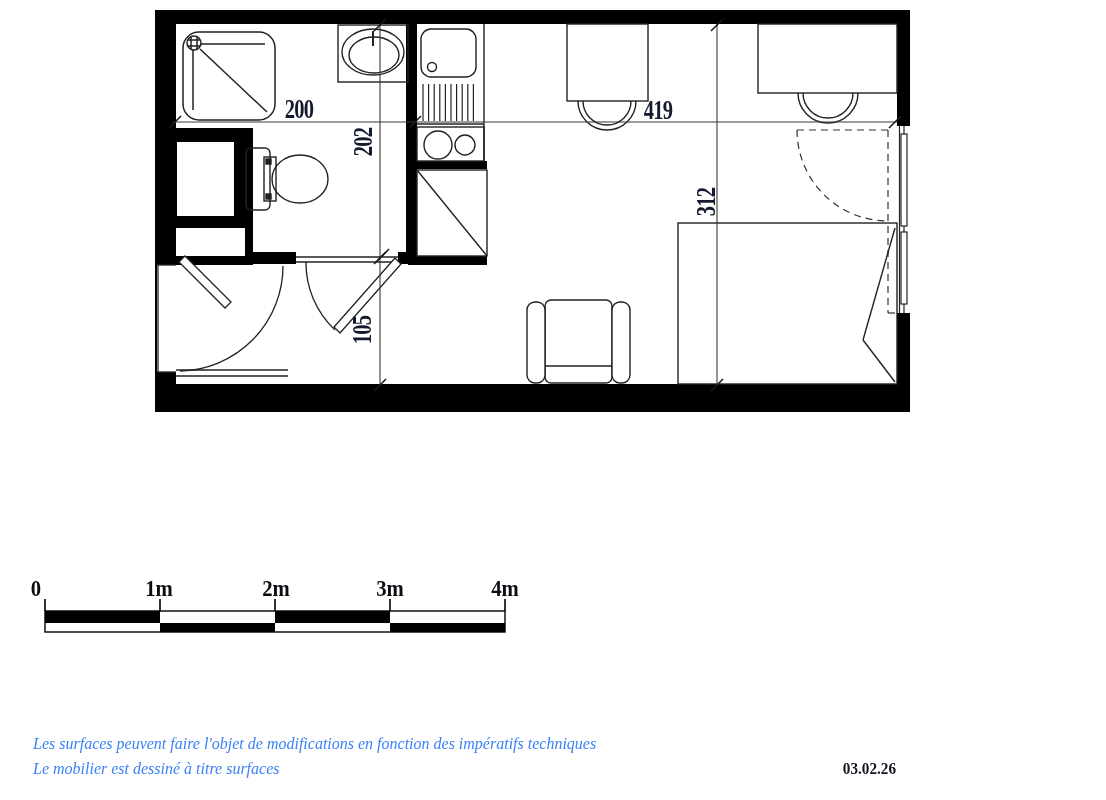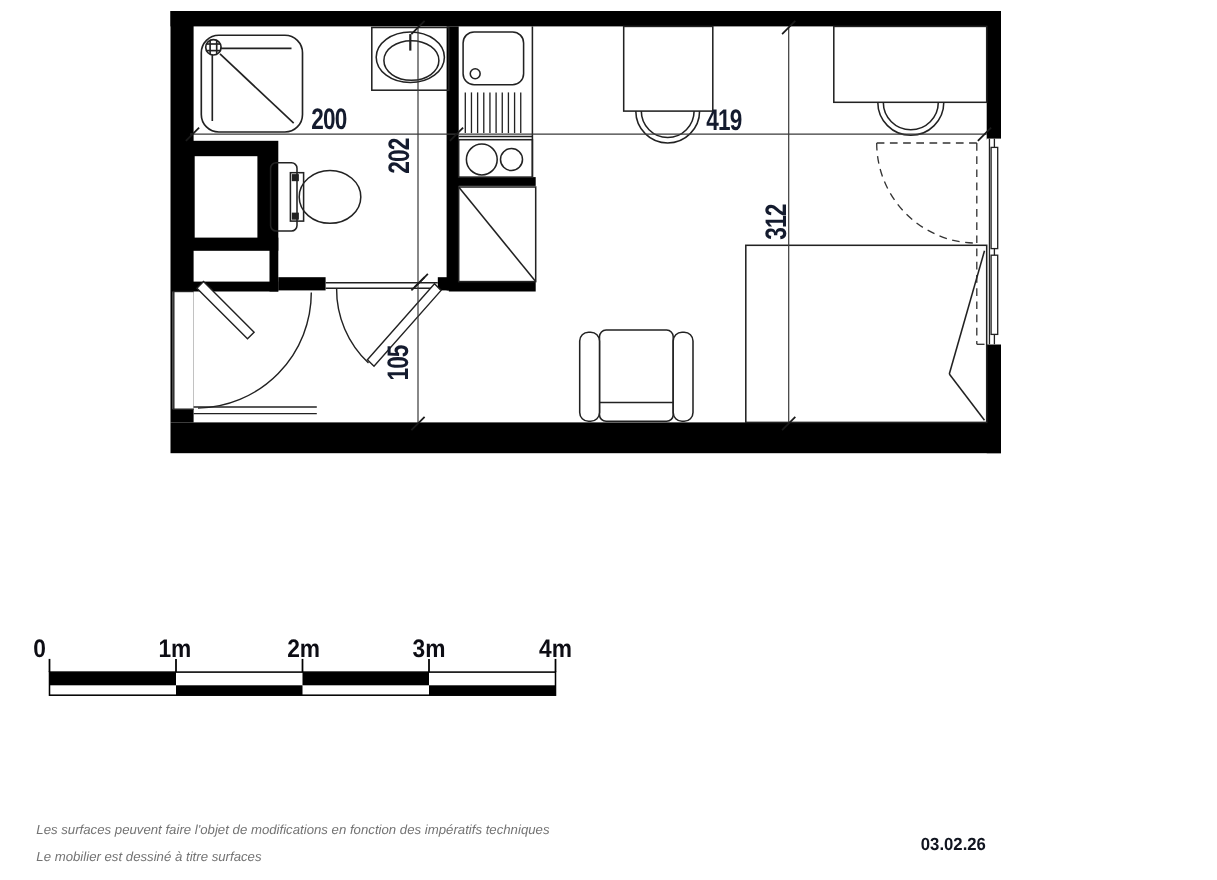--- a/index.html
+++ b/index.html
@@ -1,25 +1,25 @@
 <!DOCTYPE html>
 <html><head>
 <meta charset="utf-8">
 <style>
   html,body{margin:0;padding:0;background:#ffffff;}
   #page{position:relative;width:910px;height:800px;background:#fff;overflow:hidden;
-        font-family:Liberation Sans, sans-serif;}
+        font-family:Liberation Serif, serif;}
   #plan-svg{position:absolute;left:0;top:0;}
   .lbl{position:absolute;color:#141b2e;font-weight:700;white-space:nowrap;}
   .dim{font-size:27px;letter-spacing:-1px;}
   .dim-h{transform:translate(-50%,-50%) scaleX(0.76);}
   .dim-v{transform:translate(-50%,-50%) rotate(-90deg) scaleX(0.76);}
   .scale-lbl{font-size:23px;color:#0d0d14;transform:translate(-50%,0) scaleX(0.9);}
-  .note{position:absolute;left:33px;color:#737373;font-style:italic;font-size:12px;
-        font-weight:400;white-space:nowrap;margin-top:12px;}
+  .note{position:absolute;left:33px;color:#3b82f6;font-style:italic;font-size:16px;
+        font-weight:400;white-space:nowrap;}
   .date{position:absolute;right:14px;top:760px;color:#10141f;font-size:16px;
         font-weight:700;transform:scaleX(0.95);transform-origin:right;}
 </style>
 </head>
 <body>
 
 <div id="page">
 
   <svg id="plan-svg" width="1106" height="800" viewBox="0 0 1106 800">
 

